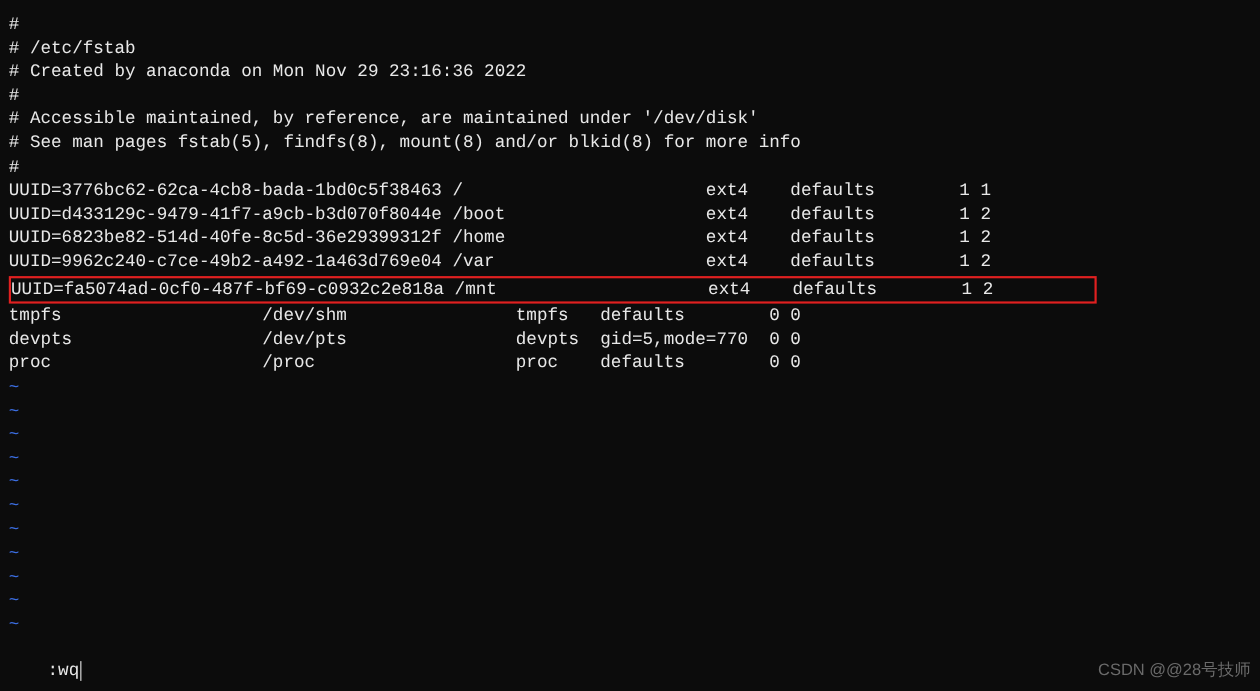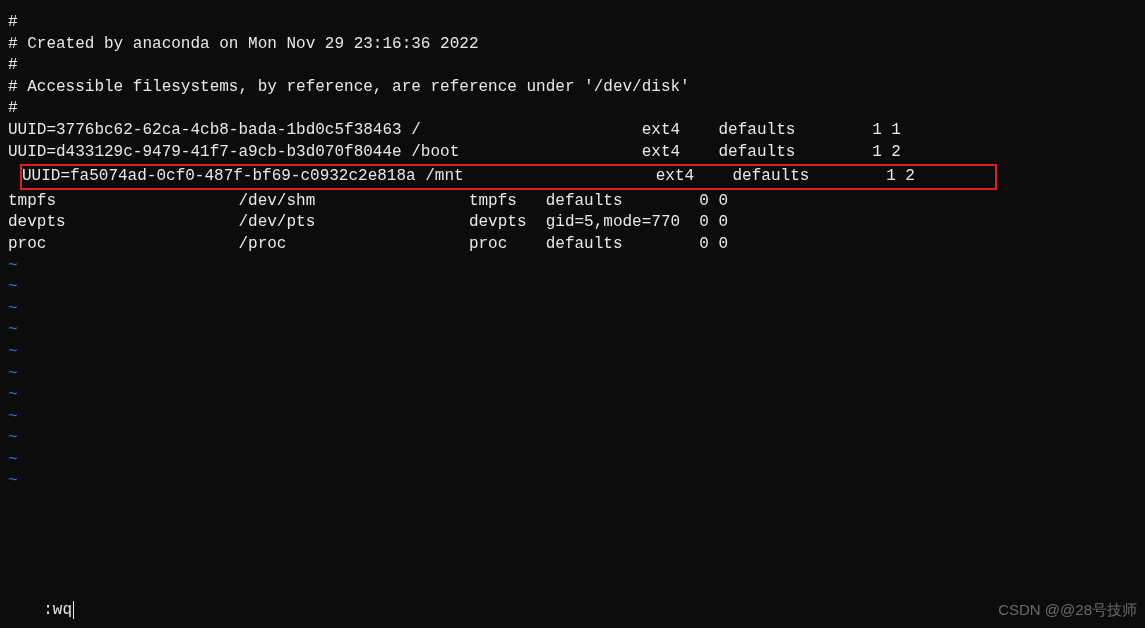--- a/index.html
+++ b/index.html
@@ -12,21 +12,21 @@
       width: 1145px;
       height: 628px;
       overflow: hidden;
       position: relative;
       padding: 12px 8px 0 8px;
     }
     .line { white-space: pre; }
     .highlight-box {
       border: 2px solid #e02020;
       position: relative;
-      margin: 1px 12px;
+      margin: 1px 0;
       margin-right: 140px;
       padding-right: 0;
     }
     .tilde { color: #3b6de0; }
     .command-line {
       position: absolute;
       bottom: 6px;
       left: 24px;
       white-space: pre;
     }
@@ -46,27 +46,31 @@
       font-size: 15px;
       font-family: Arial, sans-serif;
     }
   </style>
 </head>
 <body>
 
 <div>
 
   <div class="line">#</div>
+  <div class="line"># /etc/fstab</div>
   <div class="line"># Created by anaconda on Mon Nov 29 23:16:36 2022</div>
   <div class="line">#</div>
-  <div class="line"># Accessible filesystems, by reference, are reference under '/dev/disk'</div>
+  <div class="line"># Accessible maintained, by reference, are maintained under '/dev/disk'</div>
+  <div class="line"># See man pages fstab(5), findfs(8), mount(8) and/or blkid(8) for more info</div>
   <div class="line">#</div>
 
   <div class="line">UUID=3776bc62-62ca-4cb8-bada-1bd0c5f38463 /                       ext4    defaults        1 1</div>
   <div class="line">UUID=d433129c-9479-41f7-a9cb-b3d070f8044e /boot                   ext4    defaults        1 2</div>
+  <div class="line">UUID=6823be82-514d-40fe-8c5d-36e29399312f /home                   ext4    defaults        1 2</div>
+  <div class="line">UUID=9962c240-c7ce-49b2-a492-1a463d769e04 /var                    ext4    defaults        1 2</div>
 
   <div class="highlight-box">
     <div class="line">UUID=fa5074ad-0cf0-487f-bf69-c0932c2e818a /mnt                    ext4    defaults        1 2</div>
   </div>
 
   <div class="line">tmpfs                   /dev/shm                tmpfs   defaults        0 0</div>
   <div class="line">devpts                  /dev/pts                devpts  gid=5,mode=770  0 0</div>
   <div class="line">proc                    /proc                   proc    defaults        0 0</div>
 
   <div class="line tilde">~</div>

